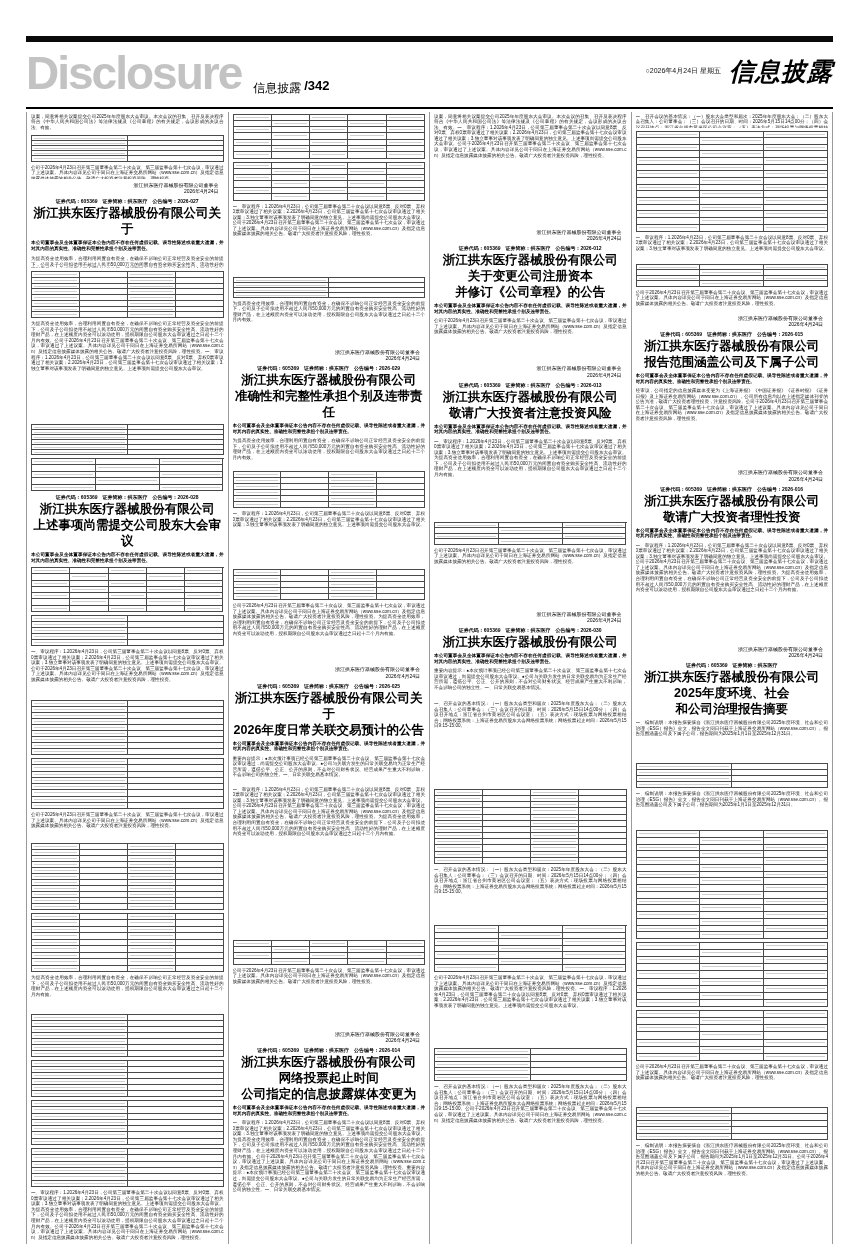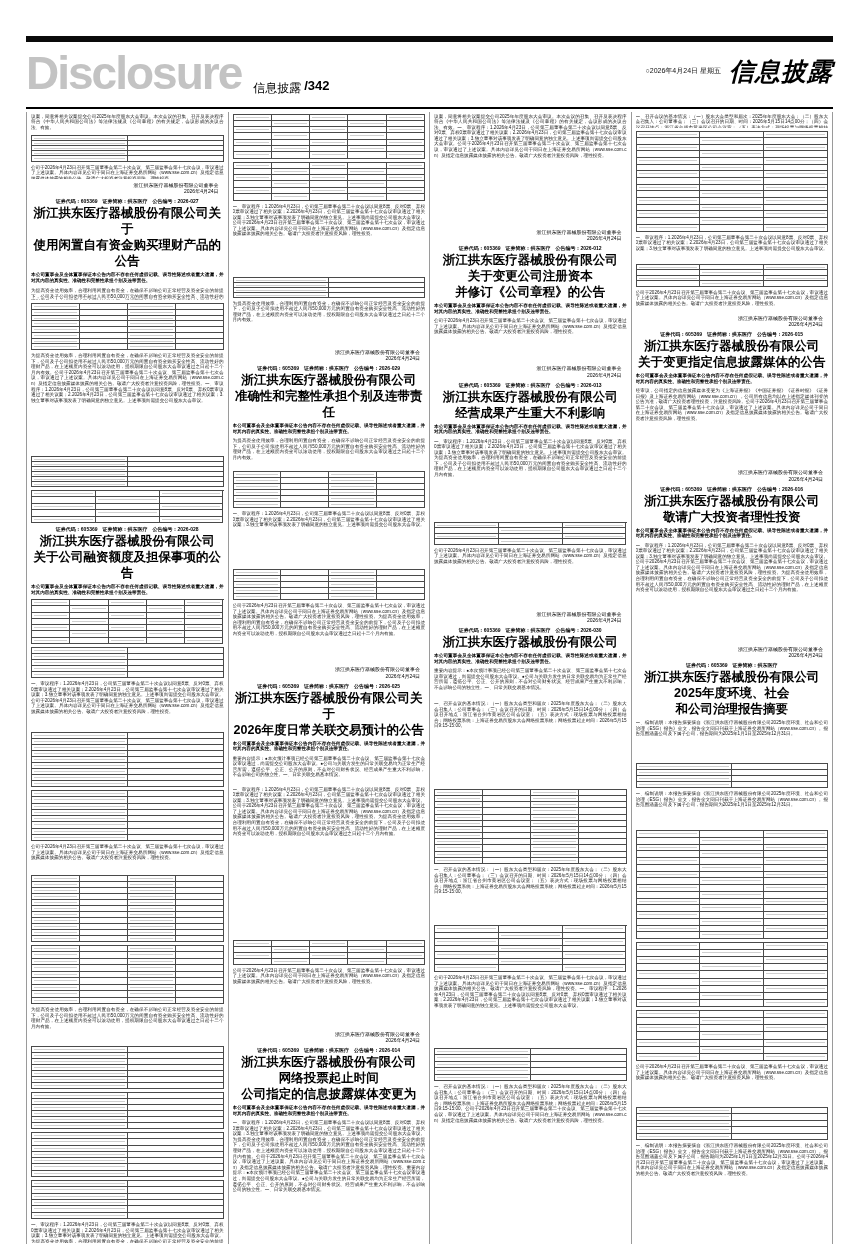--- a/index.html
+++ b/index.html
@@ -71,21 +71,20 @@
         </div>
       <div class="txt" style="height:14px">公司于2026年4月23日召开第三届董事会第二十次会议、第三届监事会第十七次会议，审议通过了上述议案。具体内容详见公司于同日在上海证券交易所网站（www.sse.com.cn）及指定信息披露媒体披露的相关公告。敬请广大投资者注意投资风险，理性投资。</div>
       <div class="sig">
         <span>浙江拱东医疗器械股份有限公司董事会</span>
         <span>2026年4月24日</span>
       </div>
       <div>
         <div class="meta">证券代码：605369　证券简称：拱东医疗　公告编号：2026-027</div>
         <div class="hl">
           <span>浙江拱东医疗器械股份有限公司关于</span>
-          <span>使用闲置自有资金购买理财产品的公告</span>
         </div>
       </div>
       <div class="disc" style="height:13px">本公司董事会及全体董事保证本公告内容不存在任何虚假记载、误导性陈述或者重大遗漏，并对其内容的真实性、准确性和完整性承担个别及连带责任。</div>
       <div class="txt" style="height:12px">为提高资金使用效率，合理利用闲置自有资金，在确保不影响公司正常经营及资金安全的前提下，公司及子公司拟使用不超过人民币50,000万元的闲置自有资金购买安全性高、流动性好的理财产品，在上述额度内资金可以滚动使用，授权期限自公司股东大会审议通过之日起十二个月内有效。</div>
       <div class="tbl" style="height: 46px; grid-template-columns: repeat(4, 1fr);">
           <div></div>
           <div></div>
           <div></div>
           <div></div>
           <div></div>
@@ -146,21 +145,21 @@
           <div></div>
           <div></div>
           <div></div>
           <div></div>
           <div></div>
         </div>
       <div>
         <div class="meta">证券代码：605369　证券简称：拱东医疗　公告编号：2026-028</div>
         <div class="hl">
           <span>浙江拱东医疗器械股份有限公司</span>
-          <span>关于公司融资额度及担保事项的公告</span>
+          <span>上述事项尚需提交公司股东大会审议</span>
         </div>
       </div>
       <div class="disc" style="height:12px">本公司董事会及全体董事保证本公告内容不存在任何虚假记载、误导性陈述或者重大遗漏，并对其内容的真实性、准确性和完整性承担个别及连带责任。</div>
       <div class="tbl" style="height: 44px; grid-template-columns: repeat(5, 1fr);">
           <div></div>
           <div></div>
           <div></div>
           <div></div>
           <div></div>
           <div></div>
@@ -609,21 +608,21 @@
       <div class="disc" style="height:12px">本公司董事会及全体董事保证本公告内容不存在任何虚假记载、误导性陈述或者重大遗漏，并对其内容的真实性、准确性和完整性承担个别及连带责任。</div>
       <div class="txt" style="height:44px">公司于2026年4月23日召开第三届董事会第二十次会议、第三届监事会第十七次会议，审议通过了上述议案。具体内容详见公司于同日在上海证券交易所网站（www.sse.com.cn）及指定信息披露媒体披露的相关公告。敬请广大投资者注意投资风险，理性投资。</div>
       <div class="sig">
         <span>浙江拱东医疗器械股份有限公司董事会</span>
         <span>2026年4月24日</span>
       </div>
       <div>
         <div class="meta">证券代码：605369　证券简称：拱东医疗　公告编号：2026-013</div>
         <div class="hl">
           <span>浙江拱东医疗器械股份有限公司</span>
-          <span>经营成果产生重大不利影响</span>
+          <span>敬请广大投资者注意投资风险</span>
         </div>
       </div>
       <div class="disc" style="height:12px">本公司董事会及全体董事保证本公告内容不存在任何虚假记载、误导性陈述或者重大遗漏，并对其内容的真实性、准确性和完整性承担个别及连带责任。</div>
       <div class="txt" style="height:80px">一、审议程序：1.2026年4月23日，公司第三届董事会第二十次会议以同意8票、反对0票、弃权0票审议通过了相关议案；2.2026年4月23日，公司第三届监事会第十七次会议审议通过了相关议案；3.独立董事对该事项发表了明确同意的独立意见。上述事项尚需提交公司股东大会审议。为提高资金使用效率，合理利用闲置自有资金，在确保不影响公司正常经营及资金安全的前提下，公司及子公司拟使用不超过人民币50,000万元的闲置自有资金购买安全性高、流动性好的理财产品，在上述额度内资金可以滚动使用，授权期限自公司股东大会审议通过之日起十二个月内有效。</div>
       <div class="tbl" style="height: 22px; grid-template-columns: repeat(3, 1fr);">
           <div></div>
           <div></div>
           <div></div>
           <div></div>
           <div></div>
@@ -805,21 +804,21 @@
         </div>
       <div class="txt" style="height:22px">公司于2026年4月23日召开第三届董事会第二十次会议、第三届监事会第十七次会议，审议通过了上述议案。具体内容详见公司于同日在上海证券交易所网站（www.sse.com.cn）及指定信息披露媒体披露的相关公告。敬请广大投资者注意投资风险，理性投资。</div>
       <div class="sig">
         <span>浙江拱东医疗器械股份有限公司董事会</span>
         <span>2026年4月24日</span>
       </div>
       <div>
         <div class="meta">证券代码：605369　证券简称：拱东医疗　公告编号：2026-015</div>
         <div class="hl">
           <span>浙江拱东医疗器械股份有限公司</span>
-          <span>关于变更指定信息披露媒体的公告</span>
+          <span>报告范围涵盖公司及下属子公司</span>
         </div>
       </div>
       <div class="disc" style="height:12px">本公司董事会及全体董事保证本公告内容不存在任何虚假记载、误导性陈述或者重大遗漏，并对其内容的真实性、准确性和完整性承担个别及连带责任。</div>
       <div class="txt" style="height:78px">经审议，公司指定的信息披露媒体变更为《上海证券报》《中国证券报》《证券时报》《证券日报》及上海证券交易所网站（www.sse.com.cn），公司所有信息均以在上述指定媒体刊登的公告为准，敬请广大投资者理性投资，注意投资风险。公司于2026年4月23日召开第三届董事会第二十次会议、第三届监事会第十七次会议，审议通过了上述议案。具体内容详见公司于同日在上海证券交易所网站（www.sse.com.cn）及指定信息披露媒体披露的相关公告。敬请广大投资者注意投资风险，理性投资。</div>
       <div class="sig">
         <span>浙江拱东医疗器械股份有限公司董事会</span>
         <span>2026年4月24日</span>
       </div>
       <div>
         <div class="meta">证券代码：605369　证券简称：拱东医疗　公告编号：2026-016</div>

